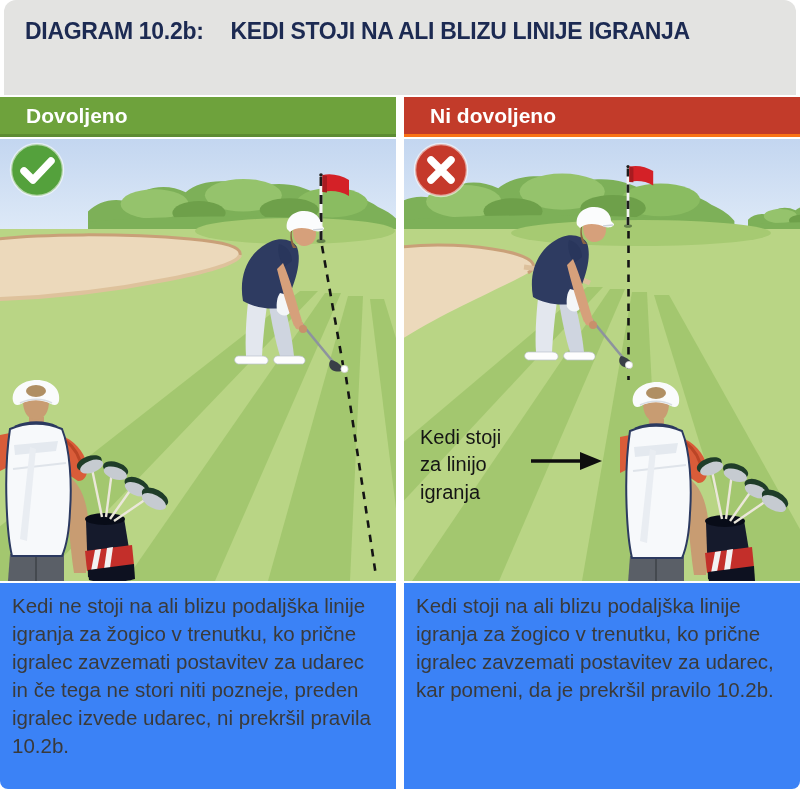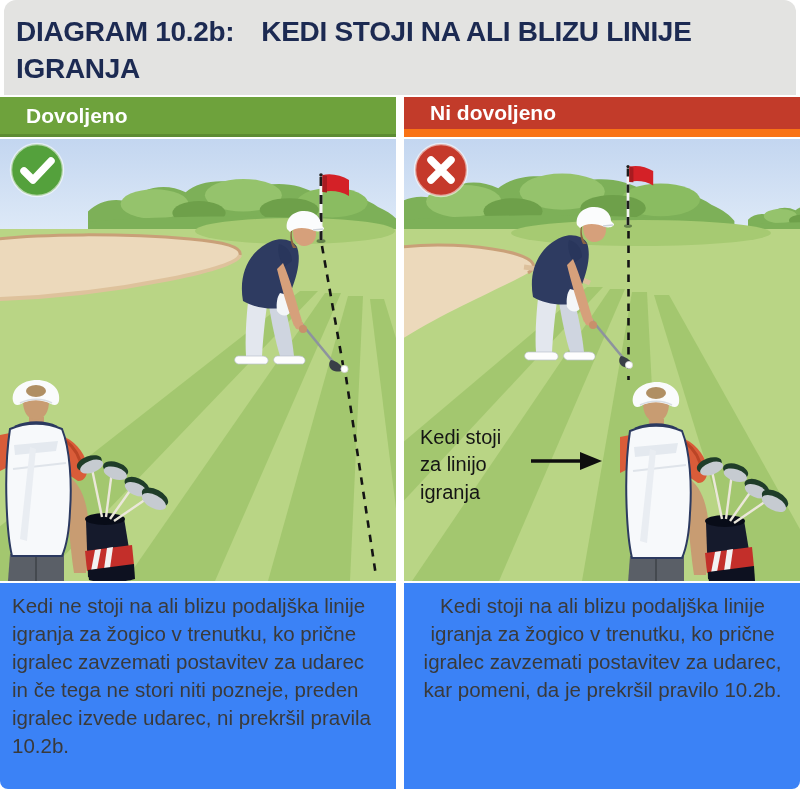--- a/index.html
+++ b/index.html
@@ -1,39 +1,39 @@
 <!DOCTYPE html>
 <html style="--allowed-green: #6ea23c; --not-allowed-red: #c23b2a; --badge-green: #54a13c; --badge-red: #c5392b; --flag-red: #d42127; --title-navy: #1c2a52;"><head>
 <meta charset="utf-8">
 <style>
   html,body{margin:0;padding:0;background:#ffffff;}
   .page{width:800px;height:789px;position:relative;background:#ffffff;overflow:hidden;
         font-family:"Liberation Sans","DejaVu Sans",sans-serif;}
 
   
   .title-card{margin:0 4px 2px 4px;height:95px;box-sizing:border-box;
-              background:#e3e3e1;border-radius:12px 12px 0 0;padding:13px 12px 0 12px;
-              color:var(--title-navy,#1c2a52);font-weight:bold;font-size:28px;
+              background:#e3e3e1;border-radius:12px 12px 0 0;padding:13px 12px 0 21px;
+              color:var(--title-navy,#1c2a52);font-weight:bold;font-size:23px;
               letter-spacing:-0.3px;line-height:37px;}
   .t-label{margin-right:27px;}
 
   
   .columns{display:grid;grid-template-columns:396px 396px;column-gap:8px;}
   .hbar{height:40px;box-sizing:border-box;display:flex;align-items:center;
         padding-left:26px;color:#fff;font-weight:bold;font-size:21px;margin-bottom:2px;}
   .hbar.green{background:var(--allowed-green,#6ea23c);border-bottom:3px solid #5d8c33;}
-  .hbar.red{background:var(--not-allowed-red,#c23b2a);border-bottom:8px solid #f97316;}
+  .hbar.red{background:var(--not-allowed-red,#c23b2a);border-bottom:3px solid #f97316;}
 
   .scene{height:442px;background:#a21caf;margin-bottom:2px;position:relative;}
   .scene svg{display:block;width:396px;height:442px;}
 
   .caption{height:206px;box-sizing:border-box;background:#3b82f6;
            padding:9px 11px 0 12px;font-size:20.5px;line-height:28px;color:#3a3a3a;}
   .cap-left{border-radius:0 0 0 8px;}
-  .cap-right{border-radius:0 0 8px 0;text-align:center;}
+  .cap-right{border-radius:0 0 8px 0;}
 
   .ann-text{font-size:20px;fill:#141414;}
 </style>
 </head>
 <body>
 
 <svg width="0" height="0" style="position:absolute" aria-hidden="true">
   <defs>
     <linearGradient id="sky" x1="0" y1="0" x2="0" y2="1">
       <stop offset="0" stop-color="#c3d6f0"></stop>

